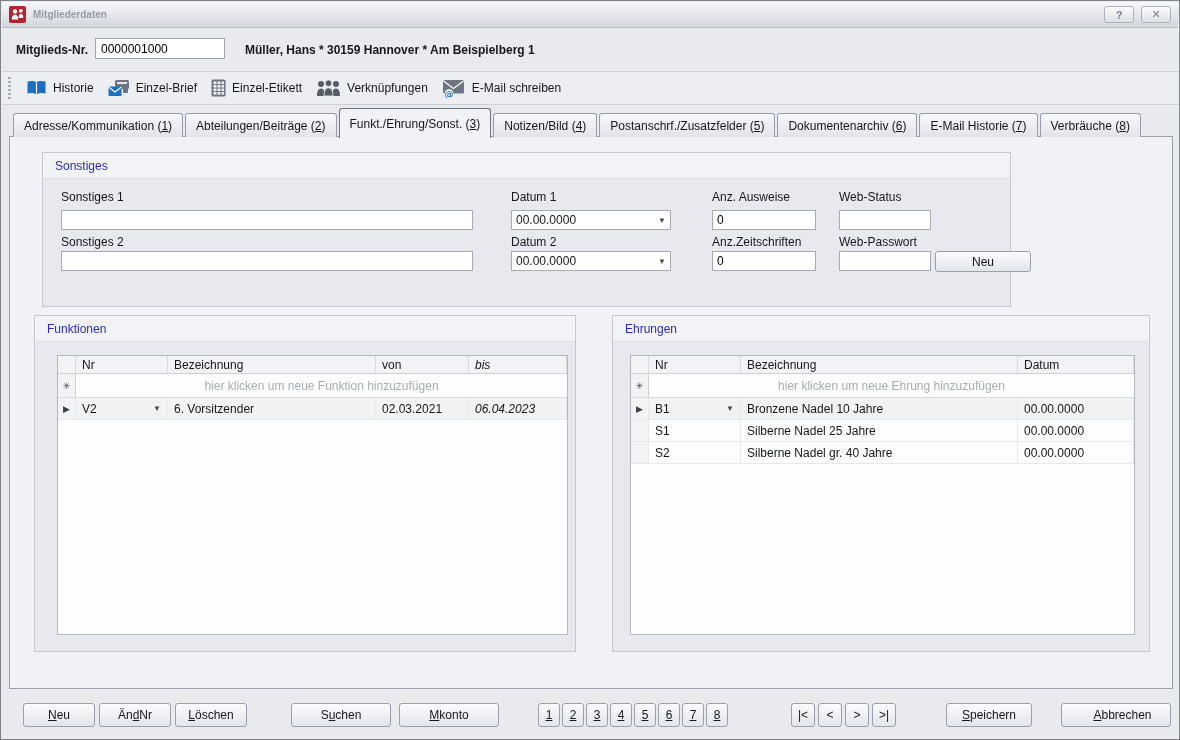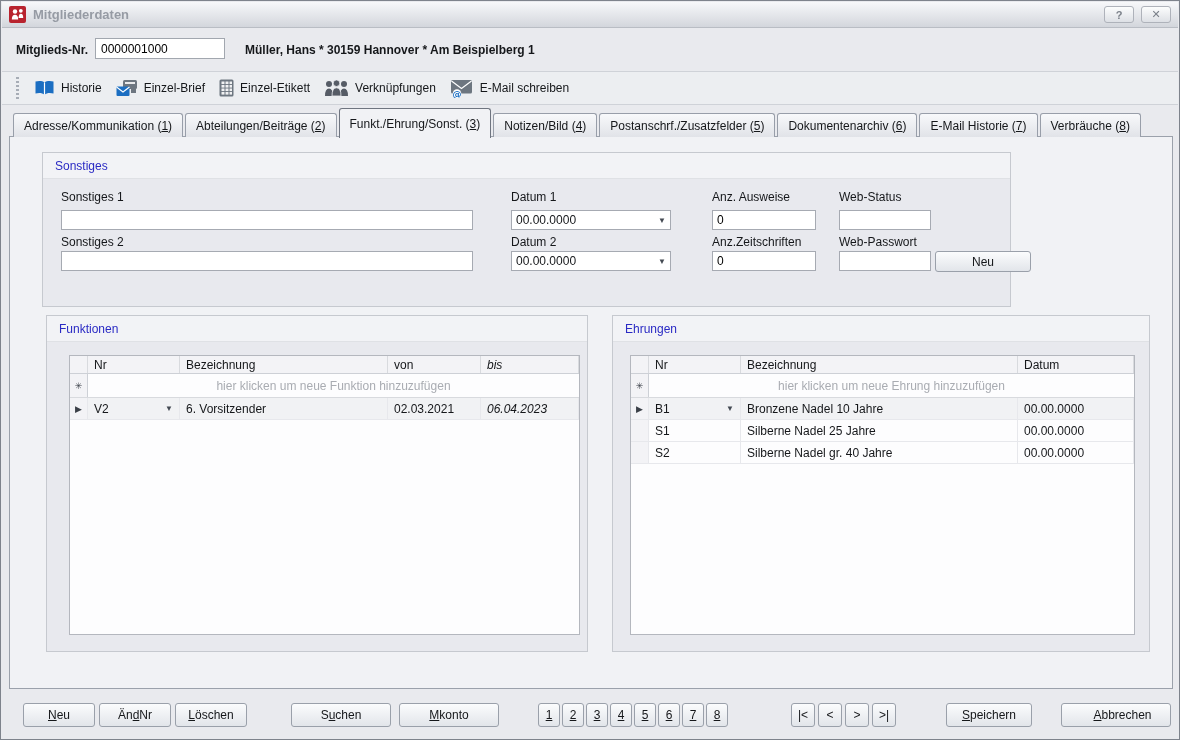--- a/index.html
+++ b/index.html
@@ -6,36 +6,36 @@
   html,body { width:1180px; height:740px; }
   body { font-family:"Liberation Sans","DejaVu Sans",sans-serif; font-size:12px; color:#15171a; }
 
   .window { position:absolute; left:0; top:0; width:1180px; height:740px;
             background:#e9eaee; border:1px solid #7e838c; overflow:hidden; }
 
   
   .titlebar { position:absolute; left:1px; top:1px; width:1176px; height:26px;
               background:linear-gradient(#f7f8fa,#d3d6dc); border-bottom:1px solid #b9bdc4;
               display:flex; align-items:center; padding:0 7px; gap:7px; }
-  .title { color:#969ba4; font-weight:bold; font-size:13px; flex:1; }
+  .title { color:#969ba4; font-weight:bold; font-size:10px; flex:1; }
   .cap-btn { width:30px; height:17px; border:1px solid #aeb2ba; border-radius:3px;
              background:linear-gradient(#fcfdfd,#dde0e5); color:#7a8089; font-weight:bold;
              font-size:11px; display:flex; align-items:center; justify-content:center; }
 
   
   .memberbar { position:absolute; left:1px; top:27px; width:1176px; height:43px; }
   .member-label { position:absolute; left:14px; top:15px; font-weight:bold; }
   .member-input { position:absolute; left:93px; top:10px; width:130px; height:21px;
                   border:1px solid #a2a7af; background:#fff; font:inherit; padding:0 5px; }
   .member-summary { position:absolute; left:243px; top:15px; font-weight:bold; }
 
   
   .toolbar { position:absolute; left:1px; top:70px; width:1176px; height:34px;
              border-top:1px solid #cfd2d8; border-bottom:1px solid #cfd2d8;
-             background:#eceef1; display:flex; align-items:center; padding-left:14px; }
+             background:#eceef1; display:flex; align-items:center; padding-left:6px; }
   .tb-handle { width:3px; height:22px; margin-right:8px;
                background:repeating-linear-gradient(#a7adb6 0 2px, transparent 2px 4px); }
   .tb-item { display:flex; align-items:center; gap:6px; padding:0 7px; height:28px;
              border-radius:3px; }
   .tb-item svg { display:block; }
 
   
   .tabs { position:absolute; left:12px; top:104px; height:32px; display:flex;
           align-items:flex-end; gap:2px; z-index:3; }
   .tab { height:24px; padding:0 10px; display:flex; align-items:center;
@@ -239,21 +239,21 @@
       <span class="flabel" style="left:669px; top:82px;">Anz.Zeitschriften</span>
       <input class="tinput" style="left: 669px; top: 98px; width: 104px;" value="0">
 
       <span class="flabel" style="left:796px; top:37px;">Web-Status</span>
       <input class="tinput" style="left: 796px; top: 57px; width: 92px;" value="">
       <span class="flabel" style="left:796px; top:82px;">Web-Passwort</span>
       <input class="tinput" style="left: 796px; top: 98px; width: 92px;" value="">
       <button class="btn btn-abs" style="left:892px; top:98px; width:96px; height:21px;">Neu</button>
     </div>
 
-    <div class="group" style="left:36px; top:178px; width:542px; height:337px;">
+    <div class="group" style="left:24px; top:178px; width:542px; height:337px;">
       <div class="ghdr">Funktionen</div>
       <div class="grid fk" style="left:22px; top:39px; width:511px; height:280px;">
         <div class="grow ghead">
           <div class="gcell rowhdr"></div>
           <div class="gcell c1">Nr</div>
           <div class="gcell c2">Bezeichnung</div>
           <div class="gcell c3">von</div>
           <div class="gcell c4">bis</div>
         </div>
         <div class="grow gnew">

